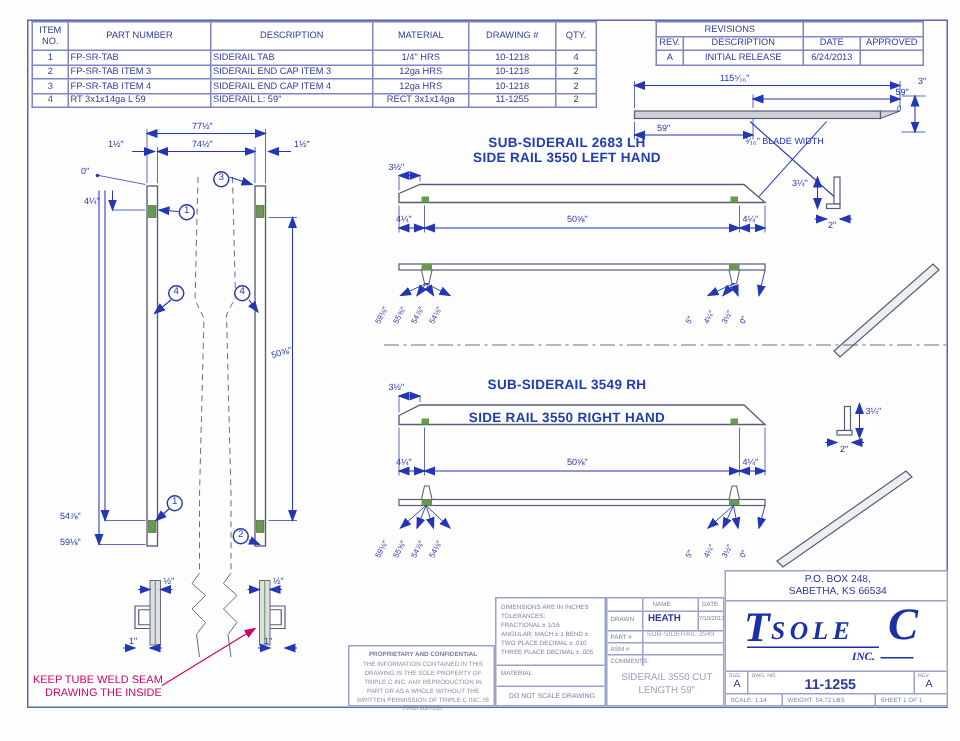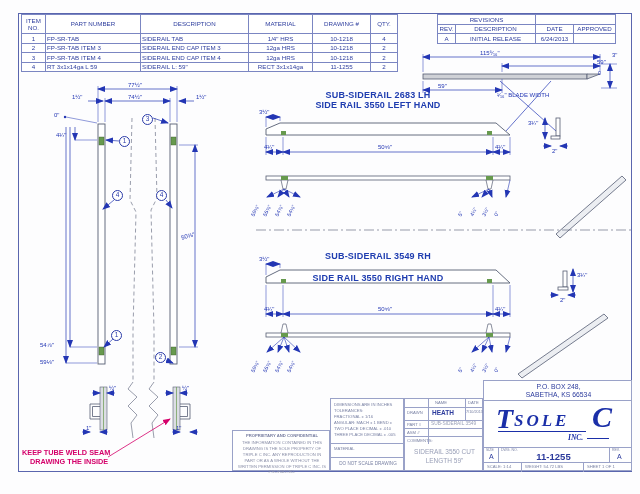--- a/index.html
+++ b/index.html
@@ -11,21 +11,21 @@
   .lbl { position:absolute; color:#2336b4; font-size:6px; white-space:nowrap; line-height:1; }
   .lbl.s { font-size:5.3px; }
   .rot { position:absolute; color:#2336b4; font-size:5.2px; white-space:nowrap; line-height:1;
          transform:rotate(-62deg); transform-origin:0 100%; }
   .rot15 { position:absolute; color:#2336b4; font-size:6px; white-space:nowrap; line-height:1;
          transform:rotate(-15deg); }
   .sec-title { position:absolute; color:#1f3db0; font-weight:bold; font-size:9px; letter-spacing:.2px;
          white-space:nowrap; transform:translateX(-50%); line-height:1; }
   .balloon { position:absolute; width:11px; height:11px; border:1px solid #2a3aa8; border-radius:50%;
          background:#fff; color:#2a3aa8; font-size:6.5px; display:flex; align-items:center; justify-content:center; line-height:1; }
-  .note { position:absolute; color:#d4006a; font-weight:bold; font-size:7.3px; white-space:nowrap; line-height:1; }
+  .note { position:absolute; color:#d4006a; font-weight:normal; font-size:7.3px; white-space:nowrap; line-height:1; }
 
   
   table.ctable { position:absolute; border-collapse:collapse; table-layout:fixed; color:#2e3e9e; background:#fff; }
   .ctable th, .ctable td { border:1px solid #7b86c2; font-weight:normal; padding:0 1px; text-align:center;
          font-size:6.2px; line-height:1.15; overflow:hidden; white-space:nowrap; }
   .ctable td.l { text-align:left; }
 
   
   .tb-box { position:absolute; border:1px solid #9aa2c8; background:#fff; }
   .tiny { font-size:4.2px; color:#7a82a4; line-height:1.3; }

